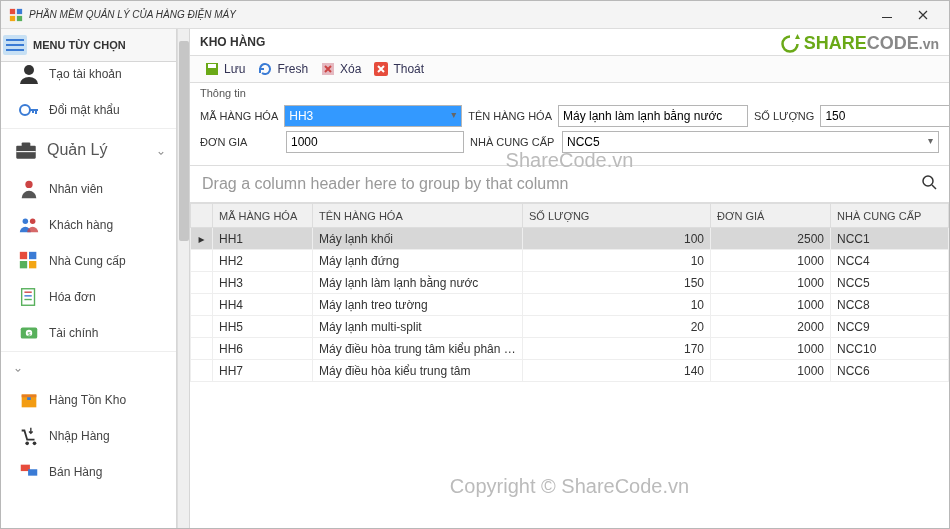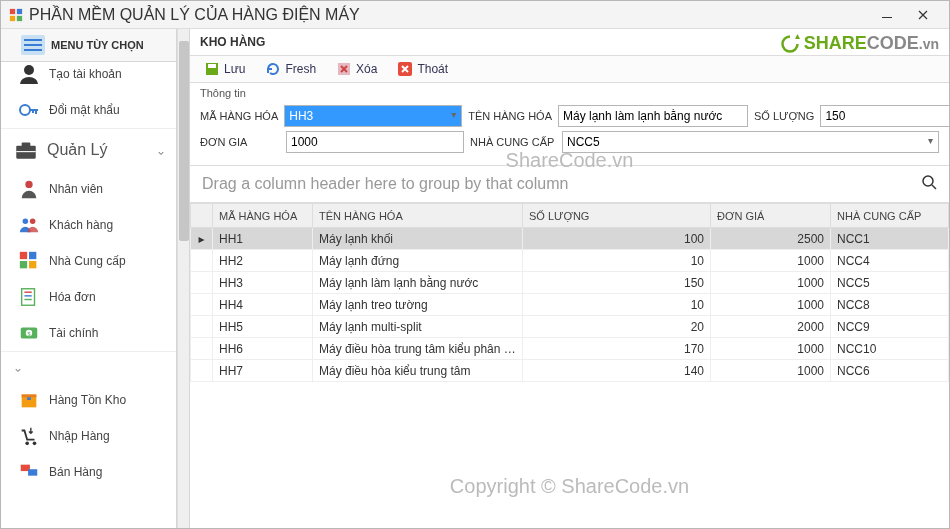--- a/index.html
+++ b/index.html
@@ -1,46 +1,46 @@
 <!DOCTYPE html>
 <html><head>
 <meta charset="utf-8">
 <style>
   * { box-sizing: border-box; margin: 0; padding: 0; }
   html, body { height: 100%; font-family: "Segoe UI", Tahoma, sans-serif; font-size: 12px; color: #333; background: #fff; }
   .window { width: 950px; height: 529px; border: 1px solid #b8b8b8; background: #f4f4f4; display: flex; flex-direction: column; position: relative; overflow: hidden; }
   .titlebar { height: 28px; display: flex; align-items: center; padding: 0 8px; border-bottom: 1px solid #ddd; background: #f4f4f4; }
   .titlebar .app-icon { width: 14px; height: 14px; margin-right: 6px; }
-  .titlebar .title { flex: 1; font-size: 16px; color: #333; }
+  .titlebar .title { flex: 1; font-size: 10px; color: #333; font-style: italic; }
   .titlebar .win-btn { width: 36px; height: 22px; display: flex; align-items: center; justify-content: center; color: #444; cursor: pointer; }
   .brand { position: absolute; top: 32px; right: 10px; z-index: 5; display: flex; align-items: center; font-size: 18px; font-weight: 600; }
   .brand .logo { width: 20px; height: 20px; margin-right: 4px; }
   .brand .share { color: #6aa917; }
   .brand .code { color: #888; }
   .brand .vn { color: #888; font-size: 14px; }
   .body { flex: 1; display: flex; min-height: 0; }
   
   .sidebar { width: 176px; background: #fff; border-right: 1px solid #d6d6d6; display: flex; flex-direction: column; overflow-y: auto; }
-  .menu-header { display: flex; align-items: center; padding: 6px 20px; border-bottom: 1px solid #d6d6d6; background: #f7f7f7; }
+  .menu-header { display: flex; align-items: center; padding: 6px 2px; border-bottom: 1px solid #d6d6d6; background: #f7f7f7; }
   .menu-header .icon { width: 24px; height: 20px; margin-right: 6px; }
   .menu-header .label { font-weight: 700; font-size: 11px; color: #333; }
   .nav-item { display: flex; align-items: center; padding: 6px 8px 6px 16px; cursor: pointer; }
   .nav-item .icon { width: 24px; height: 24px; margin-right: 8px; display: flex; align-items: center; justify-content: center; }
   .nav-item .label { font-size: 12px; color: #444; }
   .nav-section { display: flex; align-items: center; justify-content: space-between; padding: 8px 10px 8px 12px; cursor: pointer; border-top: 1px solid #eee; }
   .nav-section .left { display: flex; align-items: center; }
   .nav-section .icon { width: 26px; height: 26px; margin-right: 8px; display: flex; align-items: center; justify-content: center; }
   .nav-section .label { font-size: 16px; color: #555; }
   .chev { color: #888; font-size: 12px; transform: rotate(180deg); }
   .scroll-rail { width: 12px; background: #efefef; border-left: 1px solid #ddd; position: relative; }
   .scroll-thumb { position: absolute; left: 1px; width: 10px; background: #c6c6c6; border-radius: 2px; }
   
   .main { flex: 1; display: flex; flex-direction: column; background: #fff; min-width: 0; position: relative; }
   .panel-title { padding: 6px 10px; font-weight: 700; font-size: 12px; color: #333; border-bottom: 1px solid #ddd; }
-  .toolbar { display: flex; align-items: flex-end; padding: 3px 8px; border-bottom: 1px solid #ddd; background: #fbfbfb; gap: 8px; }
+  .toolbar { display: flex; align-items: flex-end; padding: 3px 8px; border-bottom: 1px solid #ddd; background: #fbfbfb; gap: 0; }
   .tbtn { display: flex; align-items: center; padding: 2px 6px; cursor: pointer; color: #335; border-radius: 2px; }
   .tbtn .ico { width: 16px; height: 16px; margin-right: 4px; }
   .form-area { padding: 4px 10px 8px; border-bottom: 1px solid #ddd; }
   .form-legend { font-size: 11px; color: #555; margin-bottom: 6px; }
   .form-row { display: flex; align-items: center; margin-bottom: 4px; gap: 6px; }
   .flabel { font-size: 11px; color: #333; text-transform: uppercase; white-space: nowrap; }
   .finput { border: 1px solid #b5b5b5; background: #fff; font-size: 12px; padding: 2px 4px; height: 22px; }
   .fselect { position: relative; }
   .fselect::after { content: "▾"; position: absolute; right: 6px; top: 4px; font-size: 10px; color: #666; pointer-events: none; }
   

